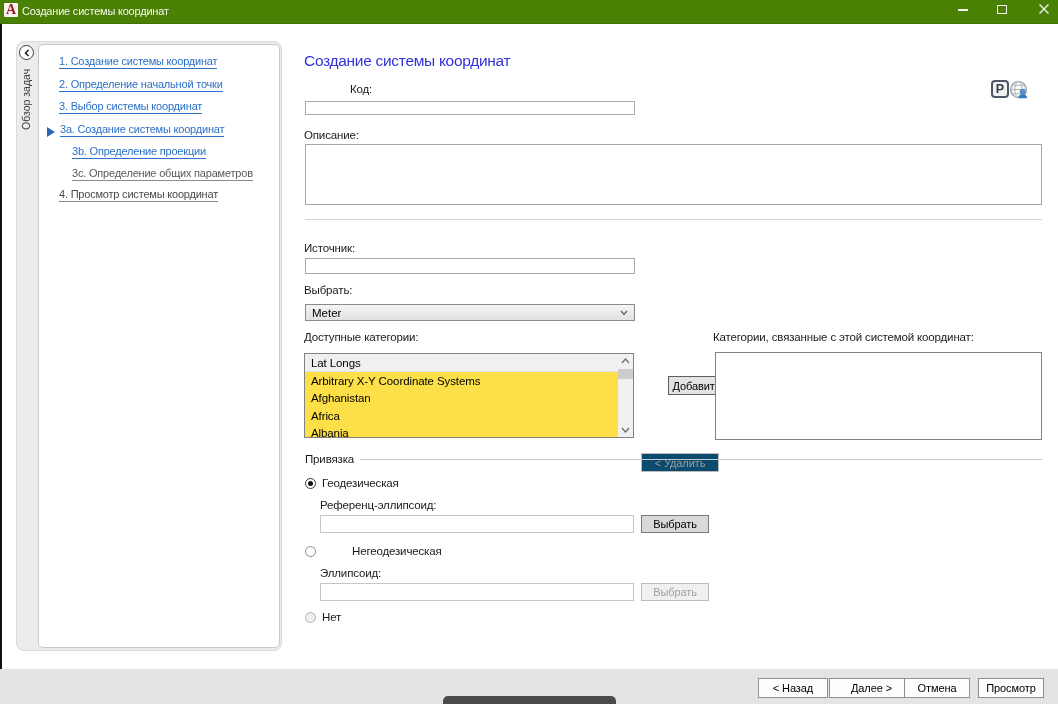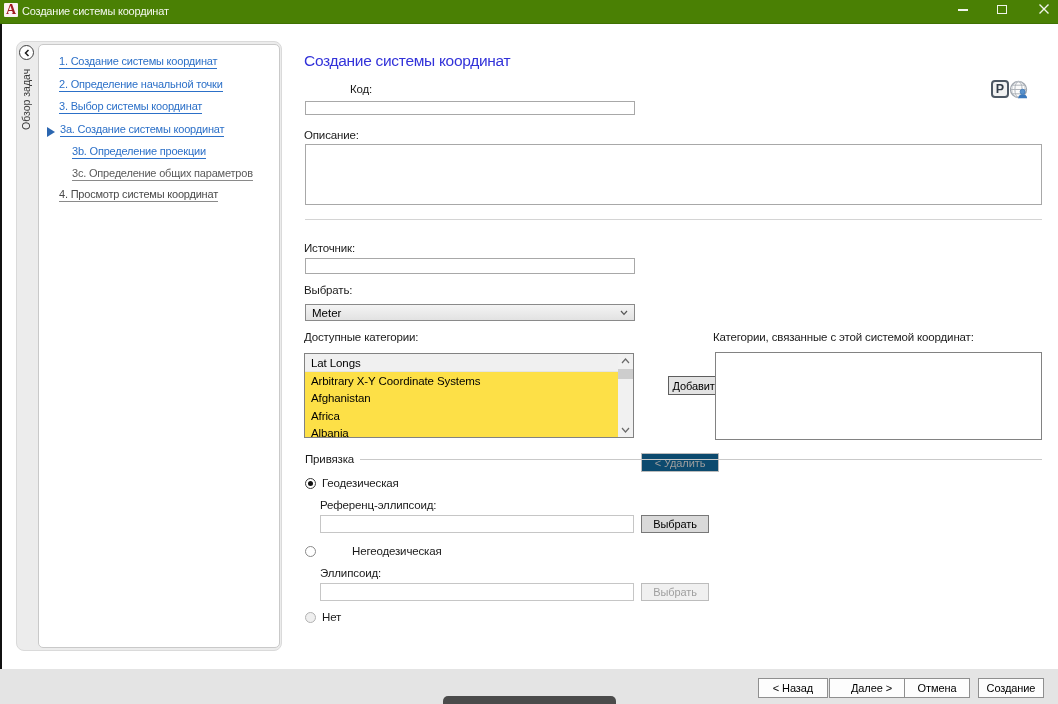--- a/index.html
+++ b/index.html
@@ -126,14 +126,14 @@
 <div class="abs" style="left:320px;top:583px;width:314px;height:18px;background:#fff;border:1px solid #c6c6c6;"></div>
 <div class="abs btn" style="left:641px;top:583px;width:68px;height:18px;background:#f0f0f0;border-color:#bcbcbc;color:#9f9f9f;">Выбрать</div>
 
 <div class="abs" style="left:305px;top:612px;width:11px;height:11px;border:1px solid #b2b2b2;border-radius:50%;background:#efefef;"></div>
 <div class="abs lbl" style="left:322px;top:611px;">Нет</div>
 
 <div class="abs" style="left:0;top:669px;width:1058px;height:35px;background:#e4e4e4;"></div>
 <div class="abs btn" style="left:758px;top:678px;width:70px;height:20px;">&lt; Назад</div>
 <div class="abs btn" style="left:829px;top:678px;width:85px;height:20px;">Далее &gt;</div>
 <div class="abs btn" style="left:904px;top:678px;width:66px;height:20px;">Отмена</div>
-<div class="abs btn" style="left:978px;top:678px;width:66px;height:20px;">Создание</div>
+<div class="abs btn" style="left:978px;top:678px;width:66px;height:20px;">Просмотр</div>
 <div class="abs" style="left:443px;top:696px;width:173px;height:8px;background:#4b4b4b;border-radius:5px 5px 0 0;"></div>
 
 </body></html>

